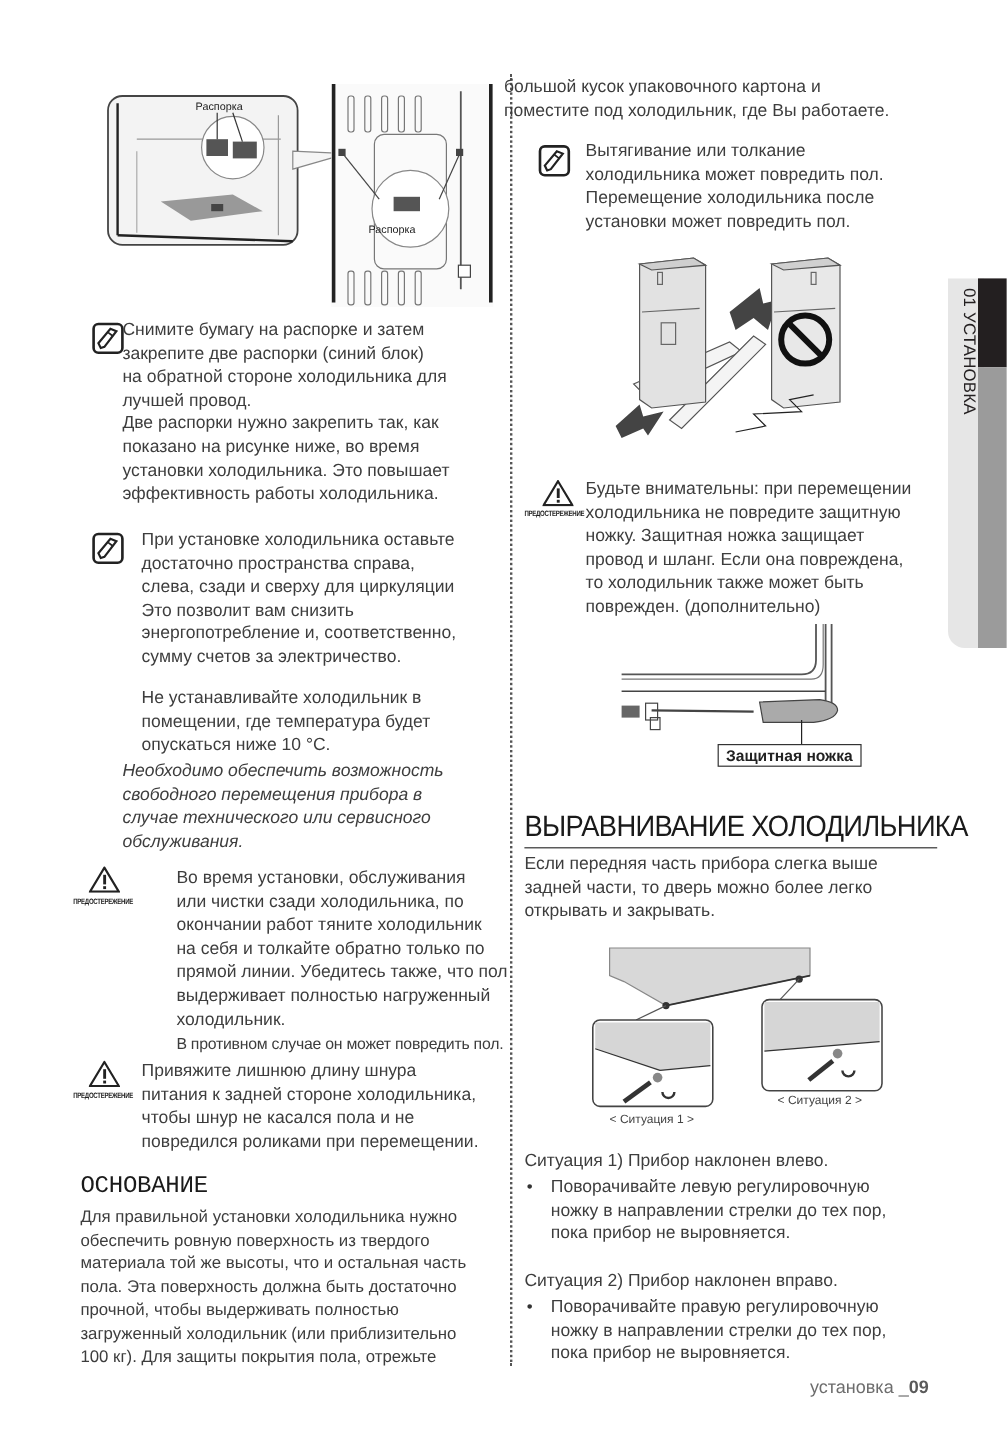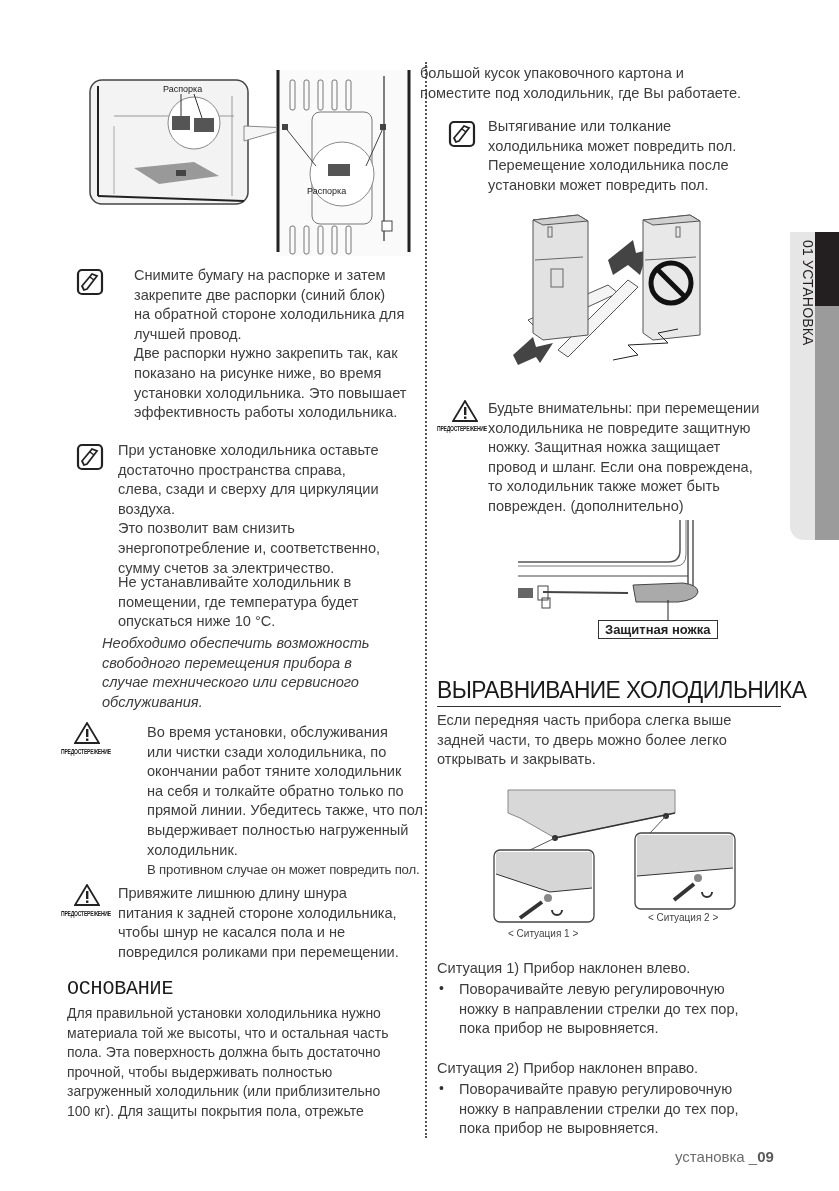--- a/index.html
+++ b/index.html
@@ -83,21 +83,21 @@
 <div class="abs" style="left:163px;top:84px;font-size:9px;color:#222;">Распорка</div>
 <div class="abs" style="left:307px;top:186px;font-size:9px;color:#222;">Распорка</div>
 
 <div class="note-icon" style="left:76px;top:268px;">
   <svg width="28" height="28" viewBox="0 0 28 28">
       <rect x="2" y="2" width="24" height="24" rx="4" fill="#fff" stroke="#222" stroke-width="2.2"></rect>
       <path d="M8 22 L6 18 L16 6 L21 8 L11 21 Z" fill="none" stroke="#222" stroke-width="1.8"></path>
       <line x1="14" y1="9" x2="18" y2="12" stroke="#222" stroke-width="1.5"></line>
     </svg>
 </div>
-<div class="abs txt" style="left:134px;top:266px;">
+<div class="abs txt" style="left:102px;top:266px;">
   <span class="line">Снимите бумагу на распорке и затем</span>
   <span class="line">закрепите две распорки (синий блок)</span>
   <span class="line">на обратной стороне холодильника для</span>
   <span class="line">лучшей провод.</span>
   <span class="line">Две распорки нужно закрепить так, как</span>
   <span class="line">показано на рисунке ниже, во время</span>
   <span class="line">установки холодильника. Это повышает</span>
   <span class="line">эффективность работы холодильника.</span>
 </div>
 
@@ -105,21 +105,20 @@
   <svg width="28" height="28" viewBox="0 0 28 28">
       <rect x="2" y="2" width="24" height="24" rx="4" fill="#fff" stroke="#222" stroke-width="2.2"></rect>
       <path d="M8 22 L6 18 L16 6 L21 8 L11 21 Z" fill="none" stroke="#222" stroke-width="1.8"></path>
       <line x1="14" y1="9" x2="18" y2="12" stroke="#222" stroke-width="1.5"></line>
     </svg>
 </div>
 <div class="abs txt" style="left:118px;top:441px;">
   <span class="line">При установке холодильника оставьте</span>
   <span class="line">достаточно пространства справа,</span>
   <span class="line">слева, сзади и сверху для циркуляции</span>
-  <span class="line">воздуха.</span>
   <span class="line">Это позволит вам снизить</span>
   <span class="line">энергопотребление и, соответственно,</span>
   <span class="line">сумму счетов за электричество.</span>
 </div>
 <div class="abs txt" style="left:118px;top:573px;">
   <span class="line">Не устанавливайте холодильник в</span>
   <span class="line">помещении, где температура будет</span>
   <span class="line">опускаться ниже 10 °C.</span>
 </div>
 <div class="abs txt" style="left:102px;top:634px;font-style:italic;">
@@ -159,20 +158,21 @@
 <div class="abs txt" style="left:118px;top:884px;">
   <span class="line">Привяжите лишнюю длину шнура</span>
   <span class="line">питания к задней стороне холодильника,</span>
   <span class="line">чтобы шнур не касался пола и не</span>
   <span class="line">повредился роликами при перемещении.</span>
 </div>
 
 <div class="abs h1" style="left:67px;top:977px;font-family:Liberation Mono, monospace;">ОСНОВАНИЕ</div>
 <div class="abs txt" style="left:67px;top:1004px;font-size:14px;line-height:19.5px;">
   <span class="line">Для правильной установки холодильника нужно</span>
+  <span class="line">обеспечить ровную поверхность из твердого</span>
   <span class="line">материала той же высоты, что и остальная часть</span>
   <span class="line">пола. Эта поверхность должна быть достаточно</span>
   <span class="line">прочной, чтобы выдерживать полностью</span>
   <span class="line">загруженный холодильник (или приблизительно</span>
   <span class="line">100 кг). Для защиты покрытия пола, отрежьте</span>
 </div>
 
 <div class="abs txt" style="left:420px;top:64px;">
   <span class="line">большой кусок упаковочного картона и</span>
   <span class="line">поместите под холодильник, где Вы работаете.</span>

